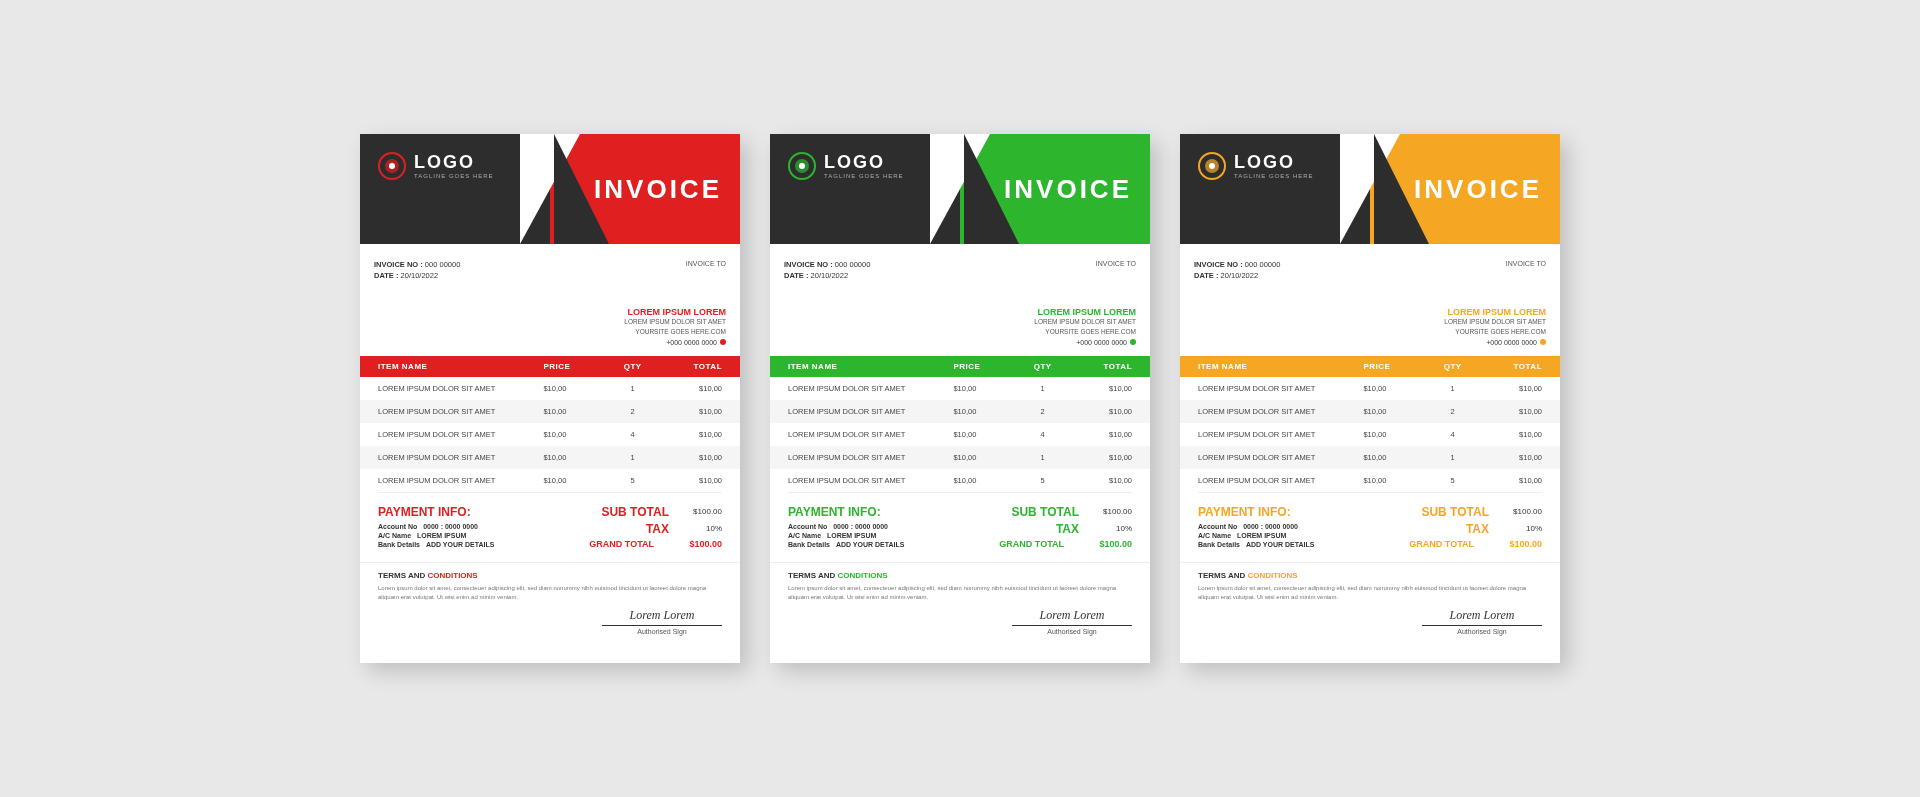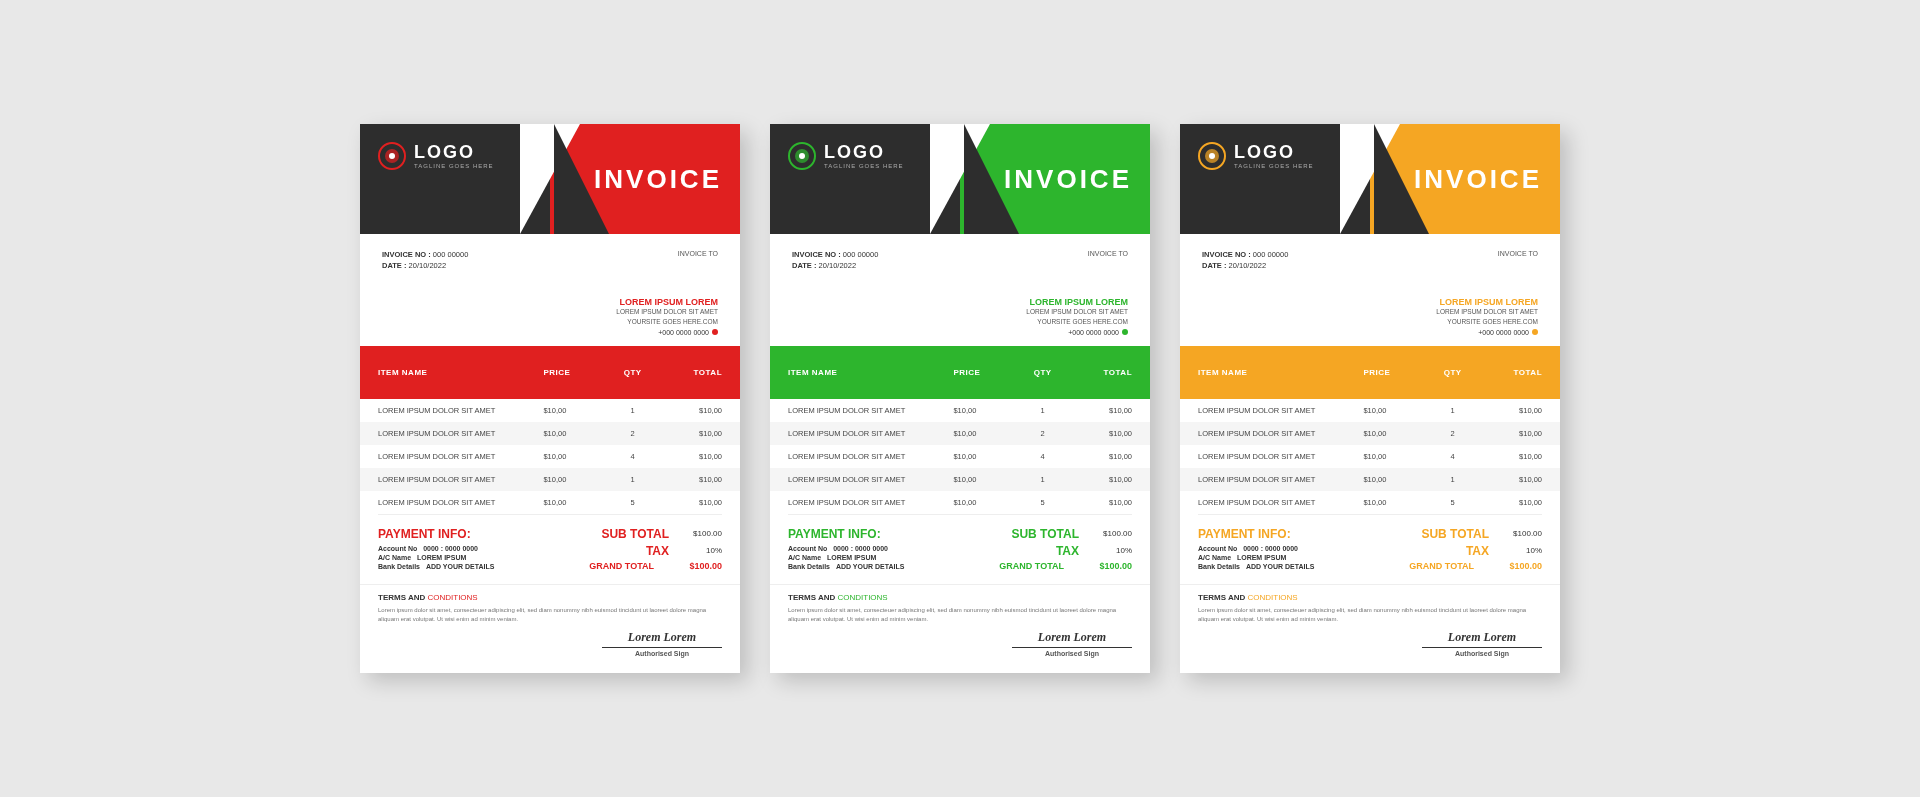--- a/index.html
+++ b/index.html
@@ -97,21 +97,21 @@
       color: #fff;
       font-size: 26px;
       font-weight: 900;
       letter-spacing: 3px;
       text-align: right;
     }
     
     .info-section {
       display: flex;
       justify-content: space-between;
-      padding: 16px 22px 10px;
+      padding: 16px 14px 10px;
       font-size: 8px;
       color: #333;
     }
     .info-left .info-row {
       margin-bottom: 2px;
       font-size: 7.5px;
     }
     .info-left .info-label {
       font-weight: bold;
       color: #333;
@@ -143,21 +143,21 @@
       margin-top: 2px;
     }
     .contact-dot {
       width: 6px;
       height: 6px;
       border-radius: 50%;
       display: inline-block;
     }
     .table-header {
       display: flex;
-      padding: 22px 18px;
+      padding: 6px 18px;
       font-size: 8px;
       font-weight: bold;
       color: #fff;
       letter-spacing: 0.5px;
     }
     .col-name { flex: 2.5; }
     .col-price { flex: 1; }
     .col-qty { flex: 0.7; text-align: center; }
     .col-total { flex: 1; text-align: right; }
     .table-row {
@@ -234,35 +234,34 @@
       padding: 8px 18px 6px;
       border-top: 1px solid #eee;
     }
     .terms-title {
       font-size: 8px;
       font-weight: bold;
       margin-bottom: 4px;
       color: #333;
     }
     .terms-title span {
-      font-weight: normal;
+      font-weight: bold;
       text-align: right;
     }
     .terms-text {
       font-size: 6px;
       color: #777;
       line-height: 1.5;
     }
     
     .signature-section {
       display: flex;
       justify-content: flex-end;
-      padding: 0 18px 16px;
+      padding: 0 18px 28px;
       align-items: flex-end;
-      font-weight: bold;
     }
     .signature-area {
       text-align: center;
     }
     .signature-name {
       font-size: 12px;
       font-style: italic;
       font-family: 'Georgia', serif;
       color: #333;
       margin-bottom: 2px;

